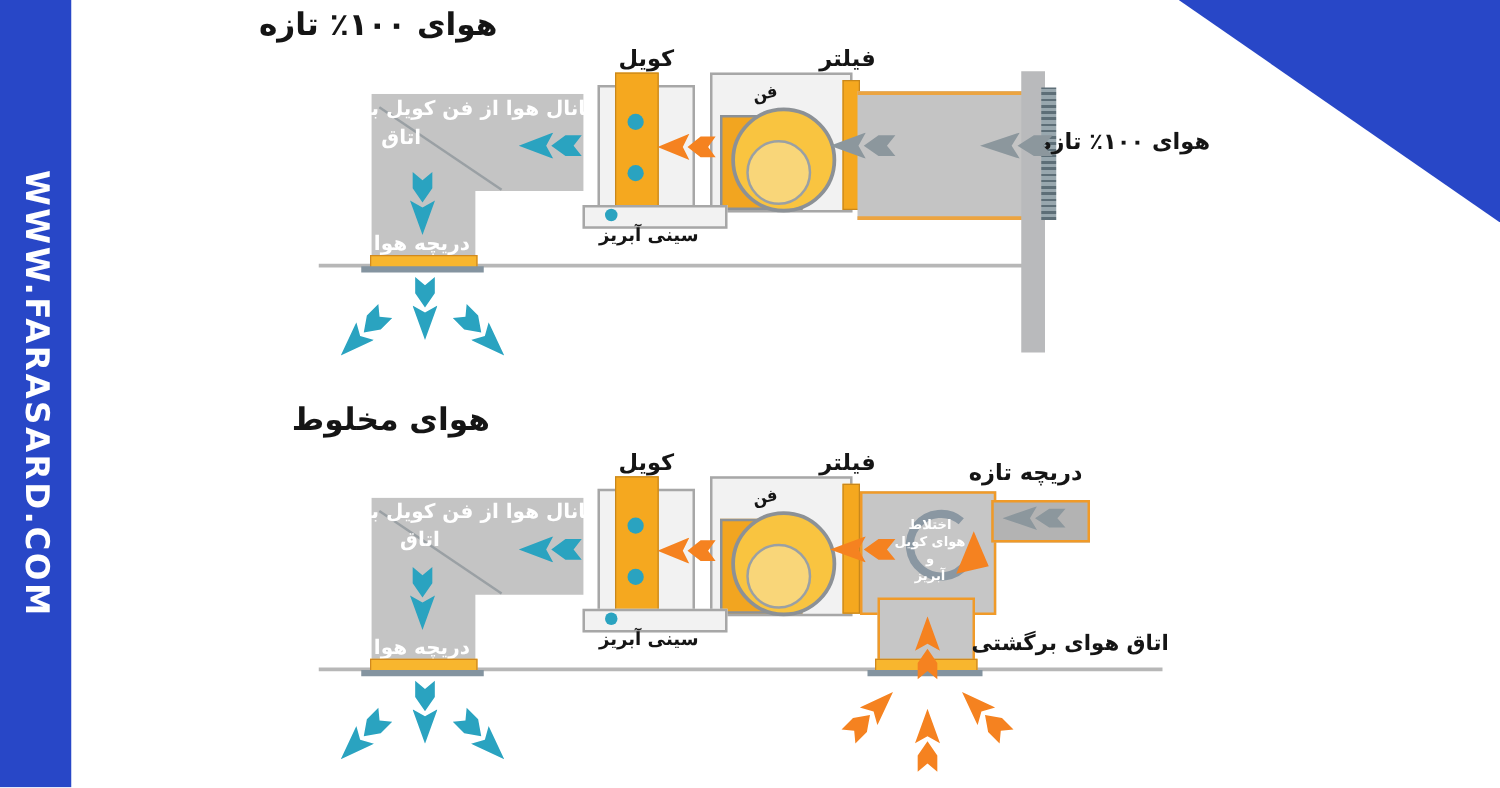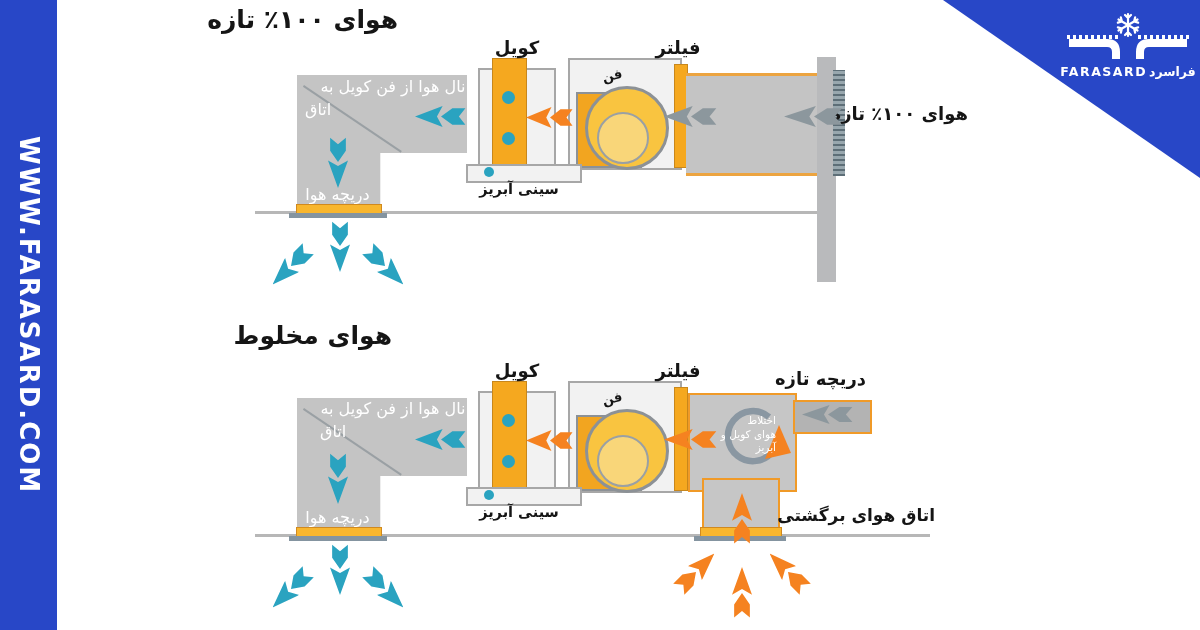--- a/index.html
+++ b/index.html
@@ -10,21 +10,21 @@
            display:flex;align-items:center;justify-content:center;}
   .sidebar span{writing-mode:vertical-rl;color:#fff;font-size:26px;font-weight:600;
                 letter-spacing:2px;white-space:nowrap;}
   .corner{position:absolute;left:943px;top:0;width:257px;height:178px;background:#2847c7;
           clip-path:polygon(0 0,100% 0,100% 100%);}
   .logo{position:absolute;left:1063px;top:12px;width:130px;text-align:center;color:#fff;}
   .logo .wordmark{font-size:12.5px;font-weight:700;letter-spacing:1.5px;white-space:nowrap;
                   display:flex;justify-content:center;gap:2px;align-items:baseline;}
   
   .lbl{position:absolute;color:#151515;font-weight:700;white-space:nowrap;direction:rtl;}
-  .wlbl{position:absolute;color:#fff;font-weight:400;white-space:nowrap;direction:rtl;}
+  .wlbl{position:absolute;color:#fff;font-weight:700;white-space:nowrap;direction:rtl;}
   .ctr{text-align:center;}
   
   .abs{position:absolute;}
   .duct{background:#c4c4c4;}
   .box{background:#f2f2f2;border:2px solid #a7a7a7;}
   .strip{background:#f5a81f;border:1px solid #c8871c;}
   .dot{position:absolute;width:13px;height:13px;border-radius:50%;background:#2aa3c0;}
   .sdot{position:absolute;width:10px;height:10px;border-radius:50%;background:#2aa3c0;}
   .ventplate{position:absolute;background:#f8b62e;border:1px solid #d0891f;}
   .flange{position:absolute;background:#8494a0;}
@@ -142,21 +142,21 @@
     <div class="lbl fanlbl" style="left:602px;top:391px;font-size:13px;">فن</div>
 
     <div class="abs strip" style="left:674px;top:387px;width:12px;height:102px;"></div>
     <div class="lbl ctr" style="left:643px;top:360px;width:70px;font-size:18px;">فیلتر</div>
 
     <div class="abs oduct" style="left:688px;top:393px;width:105px;height:95px;"></div>
     <svg class="abs" style="left:713px;top:405px;" width="82" height="68" viewBox="0 0 82 68">
       <path d="M 56,12 A 25,25 0 1 0 60,46" fill="none" stroke="#8a97a2" stroke-width="6.5"></path>
       <polygon points="52,54 66,20 78,48" fill="#f58220"></polygon>
     </svg>
-    <div class="wlbl ctr" style="left:712px;top:414px;width:64px;font-size:10.5px;line-height:1.3;white-space:normal;text-align:right;"><span>اختلاط</span><br>
+    <div class="wlbl ctr" style="left:712px;top:414px;width:64px;font-size:10.5px;line-height:1.3;white-space:normal;"><span>اختلاط</span><br>
          <span>هوای کویل و</span><br>
          <span>آبریز</span></div>
 
     <div class="abs" style="left:793px;top:400px;width:75px;height:30px;background:#b3b3b3;border:2px solid #f09a28;"></div>
     <div class="lbl" style="right:334px;top:368px;font-size:18px;">دریچه تازه</div>
 
     <div class="abs oduct" style="left:702px;top:478px;width:74px;height:48px;"></div>
     <div class="ventplate" style="left:700px;top:527px;width:80px;height:9px;"></div>
     <div class="flange" style="left:694px;top:536px;width:92px;height:5px;"></div>
     <div class="lbl" style="right:265px;top:505px;font-size:17px;">اتاق هوای برگشتی</div>
@@ -201,39 +201,17 @@
       </svg>
     <svg class="arr orange" style="left:670px;top:562px;width:52px;height:20px;transform:rotate(135deg);">
         <use href="#arw"></use>
       </svg>
     <svg class="arr orange" style="left:762px;top:562px;width:52px;height:20px;transform:rotate(45deg);">
         <use href="#arw"></use>
       </svg>
   </section>
 
   <div class="corner"></div>
-  <div class="logo">
-    <svg width="130" height="48" viewBox="0 0 130 48">
-      <g stroke="#fff" stroke-width="2.2" stroke-linecap="round" fill="none" transform="translate(65,13)">
-        <g id="sp">
-            <path d="M0,0 L0,-11 M0,-7 L3,-10 M0,-7 L-3,-10"></path>
-          </g>
-        <use href="#sp" transform="rotate(60)"></use>
-          <use href="#sp" transform="rotate(120)"></use>
-        <use href="#sp" transform="rotate(180)"></use>
-          <use href="#sp" transform="rotate(240)"></use>
-        <use href="#sp" transform="rotate(300)"></use>
-      </g>
-      <path d="M6,31 H44 Q53,31 53,40 V47" fill="none" stroke="#fff" stroke-width="8"></path>
-      <line x1="4" y1="25" x2="55" y2="25" stroke="#fff" stroke-width="4" stroke-dasharray="3,3"></line>
-      <path d="M124,31 H86 Q77,31 77,40 V47" fill="none" stroke="#fff" stroke-width="8"></path>
-      <line x1="75" y1="25" x2="126" y2="25" stroke="#fff" stroke-width="4" stroke-dasharray="3,3"></line>
-    </svg>
-    <div class="wordmark">
-      <span>FARASARD</span>
-        <span>فراسرد</span>
-    </div>
-  </div>
   <aside class="sidebar">
     <span>WWW.FARASARD.COM</span>
   </aside>
 
 </div>
 
 </body></html>

